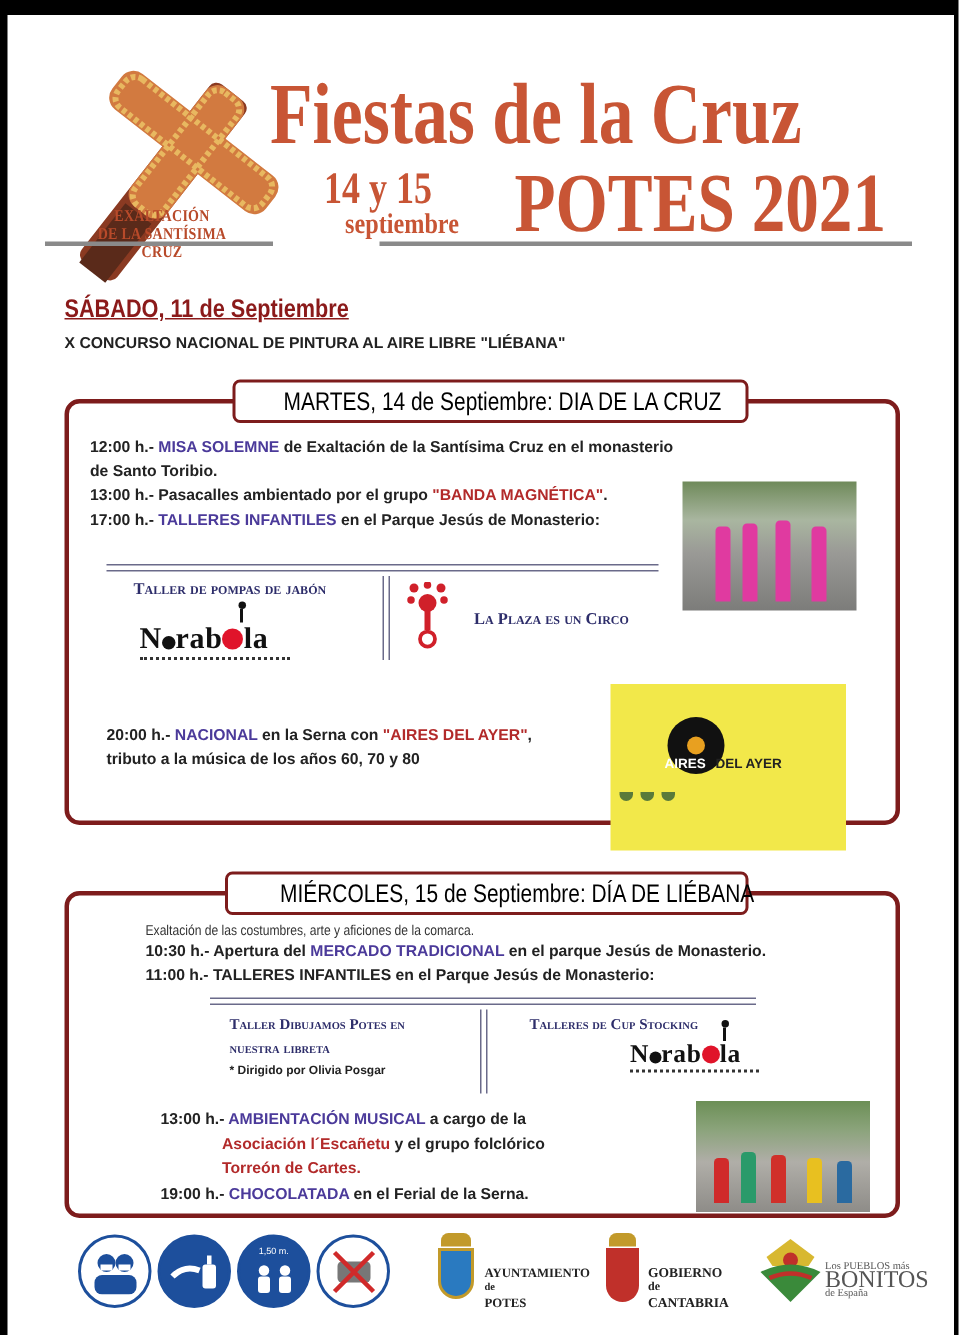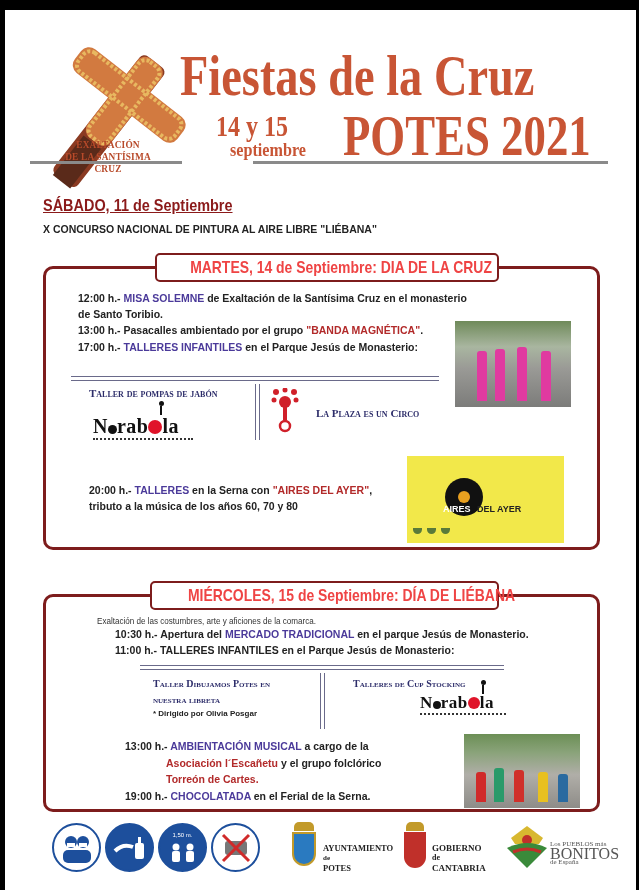--- a/index.html
+++ b/index.html
@@ -23,40 +23,40 @@
   .rule { height:3px; background:#8a8a8a; }
 
   
   .sat-title { left:38px; top:186px; font-weight:bold; color:#8b1a1a; font-size:17px; text-decoration:underline;
                transform:scaleX(0.85); transform-origin:left top; white-space:nowrap; }
   .sat-desc { left:38px; top:213px; font-weight:bold; color:#222; font-size:10.5px; white-space:nowrap; }
 
   
   .box { border:3px solid #7d1c1c; border-radius:10px; }
   .tag { background:#fff; border:2.5px solid #7d1c1c; border-radius:5px; text-align:right;
-         font-weight:bold; color:#ef4444; white-space:nowrap; }
+         font-weight:normal; color:#000000; white-space:nowrap; }
   .tag span { display:inline-block; transform:scaleX(0.82); }
 
-  .line { font-weight:bold; color:#222; font-size:10.5px; line-height:17px; white-space:nowrap;margin-left:18px; }
+  .line { font-weight:bold; color:#222; font-size:10.5px; line-height:17px; white-space:nowrap; }
   .blue { color:#4b3a9a; }
   .red { color:#b22a2a; }
   .dbl { border-top:1px solid #6a6a8a; border-bottom:1px solid #6a6a8a; height:3px; }
   .vdbl { border-left:1px solid #6a6a8a; border-right:1px solid #6a6a8a; width:3px; }
   .fancy { font-family:"Liberation Serif", serif; font-weight:bold; color:#2d2d6a; font-variant:small-caps; font-size:11px; white-space:nowrap; }
 
   .norabola { font-family:"Liberation Serif", serif; font-weight:bold; font-size:20px; color:#111; letter-spacing:0.5px; }
   .norabola .ball { display:inline-block; width:14px; height:14px; border-radius:50%; background:#e0142a; vertical-align:-1px; }
   .nora-under { height:2px; border-top:2px dotted #333; width:100px; }
 
   .photo1 { left:450px; top:311px; width:116px; height:86px;
     background: linear-gradient(180deg,#6f8a5a 0%,#a9b6a0 30%,#9a9a96 55%,#7c7c7a 100%); }
   .photo2 { left:459px; top:724px; width:116px; height:74px;
     background: linear-gradient(180deg,#6c8f56 0%,#8aa37a 25%,#b0aea8 55%,#8e8c88 100%); }
   .person { position:absolute; bottom:6px; width:10px; border-radius:3px 3px 0 0; }
-  .yellow { left:402px; top:446px; width:157px; height:87px; background:#f2e84a; }
+  .yellow { left:402px; top:446px; width:157px; height:111px; background:#f2e84a; }
 
   .footer-icon { width:49px; height:49px; border-radius:50%; border:2px solid #1d4f9c; box-sizing:border-box;
                  display:flex; align-items:center; justify-content:center; }
   .logo-text { font-family:"Liberation Serif", serif; font-weight:bold; color:#222; font-size:8.5px; line-height:10px; }
 </style>
 </head>
 <body>
 
 <div class="page">
 
@@ -129,21 +129,21 @@
         <circle cx="26" cy="12" r="2.5"></circle>
       <circle cx="15" cy="14" r="6"></circle>
       <rect x="13" y="18" width="4" height="14"></rect>
       <circle cx="15" cy="38" r="5" fill="none" stroke="#d0202a" stroke-width="2.5"></circle>
     </g>
   </svg>
   <div class="abs fancy" style="left:311px; top:397px;">La Plaza es un Circo</div>
 
   <div class="abs line" style="left:66px; top:472px;">
     <span>20:00 h.-</span>
-    <span class="blue">TALLERES</span><span> en la Serna con </span><span class="red">"AIRES DEL AYER"</span><span>,</span>
+    <span class="blue">NACIONAL</span><span> en la Serna con </span><span class="red">"AIRES DEL AYER"</span><span>,</span>
   </div>
   <div class="abs line" style="left:66px; top:488px;">tributo a la música de los años 60, 70 y 80</div>
 
   <div class="abs yellow">
     <div style="position:absolute; left:38px; top:22px; width:38px; height:38px; border-radius:50%; background:#111;"></div>
     <div style="position:absolute; left:51px; top:35px; width:12px; height:12px; border-radius:50%; background:#e8a020;"></div>
     <div style="position:absolute; left:36px; top:48px; font-size:9px; font-weight:bold; color:#fff;">AIRES</div>
     <div style="position:absolute; left:70px; top:48px; font-size:9px; font-weight:bold; color:#222;">DEL AYER</div>
     <div style="position:absolute; left:6px; top:72px; width:9px; height:6px; border-radius:0 0 5px 5px; background:#5a7a3a;"></div>
     <div style="position:absolute; left:20px; top:72px; width:9px; height:6px; border-radius:0 0 5px 5px; background:#5a7a3a;"></div>

